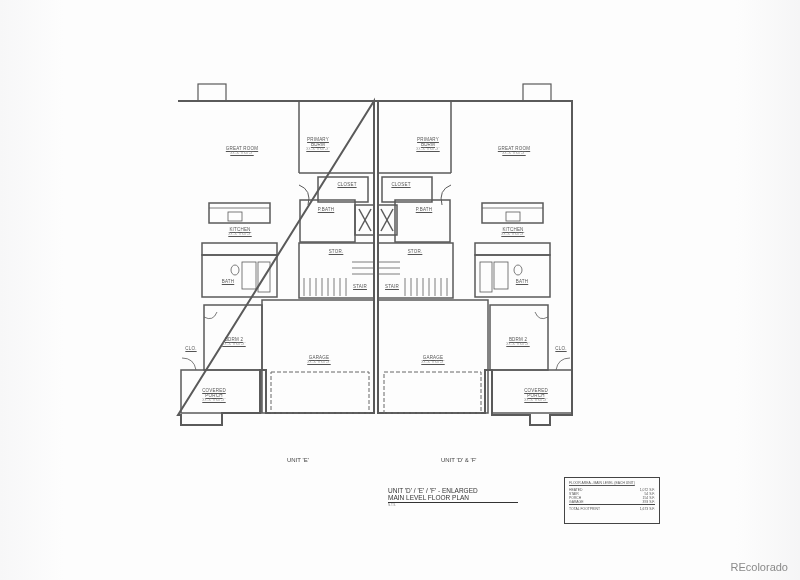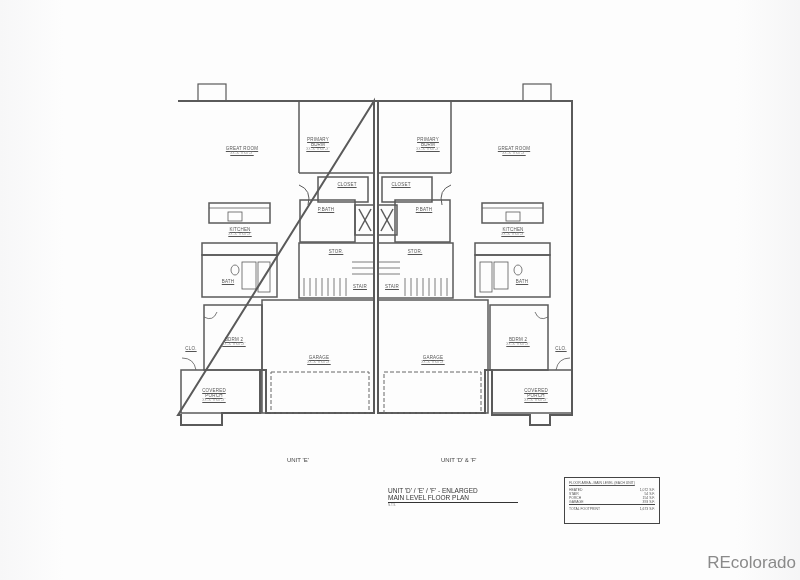--- a/index.html
+++ b/index.html
@@ -11,21 +11,21 @@
   .unit-lbl{position:absolute;font-size:6px;color:#444;}
   .title-block{position:absolute;left:388px;top:487px;width:130px;}
   .title-line1,.title-line2{font-size:6.5px;color:#333;white-space:nowrap;}
   .title-line2{border-bottom:1px solid #333;padding-bottom:1px;}
   .title-scale{font-size:3px;color:#888;}
   .area-table{position:absolute;left:564px;top:477px;width:96px;height:47px;border:1px solid #444;padding:3px 4px;box-sizing:border-box;font-size:3.4px;color:#555;}
   .area-head{text-decoration:underline;margin-bottom:3px;white-space:nowrap;}
   .area-row{display:flex;justify-content:space-between;line-height:4px;}
   .area-row.last{border-bottom:1px solid #444;}
   .area-total{display:flex;justify-content:space-between;margin-top:2px;}
-  .watermark{position:absolute;right:4px;bottom:7px;font-size:17px;color:#8a8a8a;margin-top:32px;}
+  .watermark{position:absolute;right:12px;bottom:7px;font-size:11px;color:#8a8a8a;margin-top:32px;}
 </style>
 </head>
 <body>
 
 <div class="page">
 
 <svg width="800" height="580" viewBox="0 0 800 580">
   <g fill="none" stroke="#5a5a5a" stroke-width="2">
 
     <path d="M178 101 L572 101 L572 415 L550 415 L550 425 L530 425 L530 415 L492 415 L492 370 L485 370 L485 413 L378 413 L378 101 M374 101 L374 413 L266 413 L266 370 L260 370 L260 413 L222 413 L222 425 L181 425 L181 415 L178 415 Z"></path>

